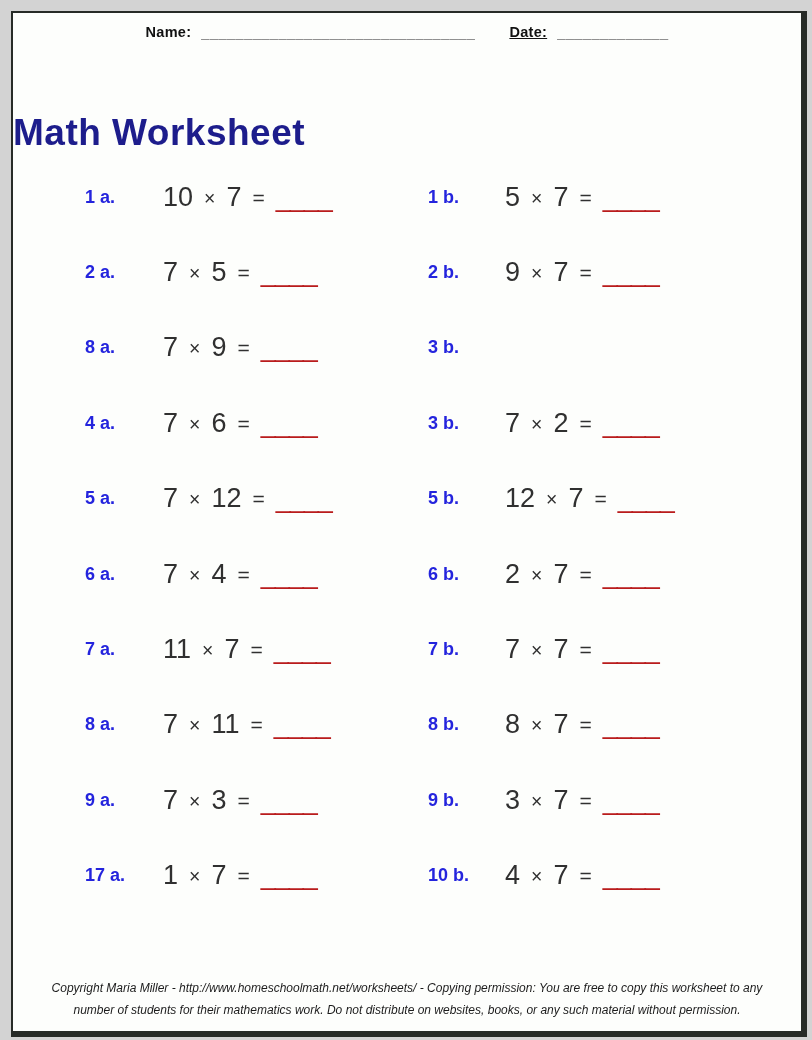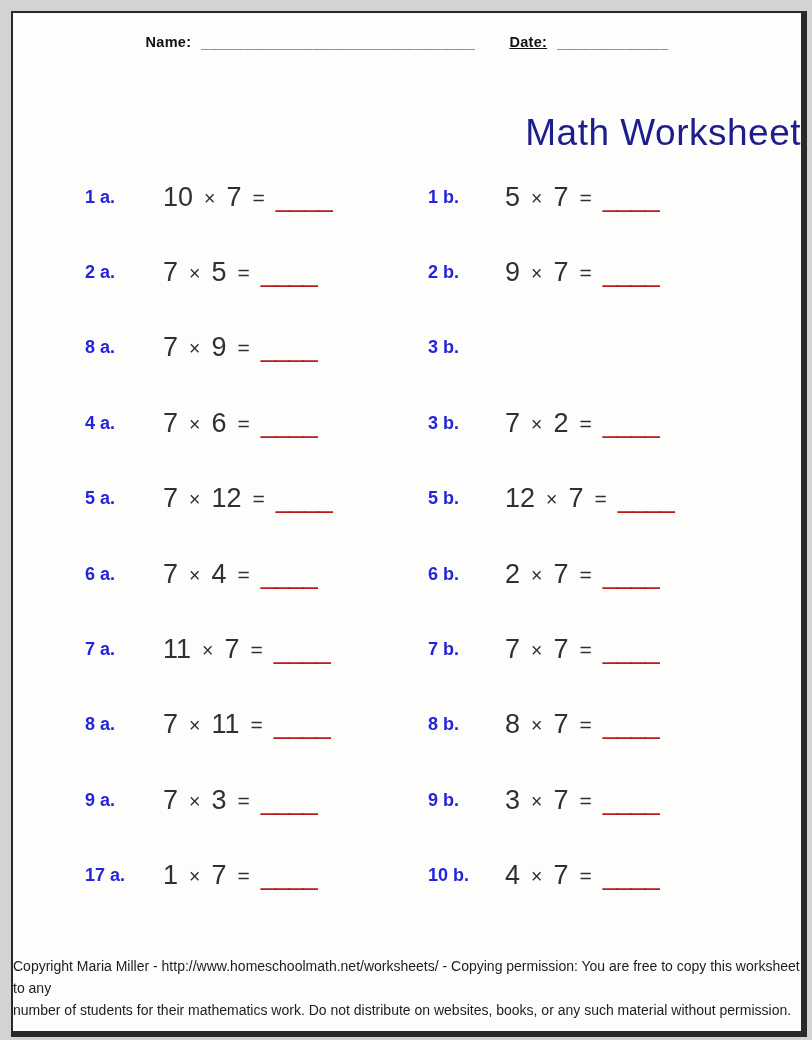--- a/index.html
+++ b/index.html
@@ -19,21 +19,21 @@
     height: 1026px;
     box-sizing: border-box;
     background: var(--page-bg, #fdfefc);
     border: 2px solid var(--border-color, #272b27);
     border-right-width: 6px;
     border-bottom-width: 6px;
   }
   
   .header-row {
     position: absolute;
-    top: 21px;
+    top: 11px;
     left: 0;
     right: 0;
     display: flex;
     justify-content: center;
     align-items: flex-end;
     font-size: 14.5px;
     color: #111;
     white-space: nowrap;
   }
   .field-label { font-weight: bold; letter-spacing: 0.3px; }
@@ -42,23 +42,23 @@
     letter-spacing: 0.5px;
     margin-left: 10px;
   }
   .date-group { margin-left: 34px; text-decoration: underline; }
   
   .title {
     position: absolute;
     top: 99px;
     left: 0;
     right: 0;
-    text-align: right;
+    text-align: left;
     font-size: 37px;
-    font-weight: normal;
+    font-weight: bold;
     color: var(--title-color, #1d1d8c);
     letter-spacing: 0.5px;
   }
   
   .problems-grid {
     position: absolute;
     top: 146px;
     left: 0;
     right: 0;
   }
@@ -88,21 +88,23 @@
   .ptext .f  { margin-right: 11px; }
   .ptext .op { font-size: 0.72em; margin-right: 11px; position: relative; top: -1px; }
   .ptext .eq { font-size: 0.78em; margin-right: 11px; position: relative; top: -1px; }
   .ptext .blank { color: #b91c1c; letter-spacing: -1px; }
   
   .footer {
     position: absolute;
     bottom: 10px;
     left: 0;
     right: 0;
-    font-size: 14px;
+    text-align: center;
+    font-style: italic;
+    font-size: 12px;
     line-height: 22px;
     color: #1c1c1c;
   }
 </style>
 </head>
 <body style="background: rgb(211, 211, 211);">
 
 <div class="page">
 
   <div class="header-row">

